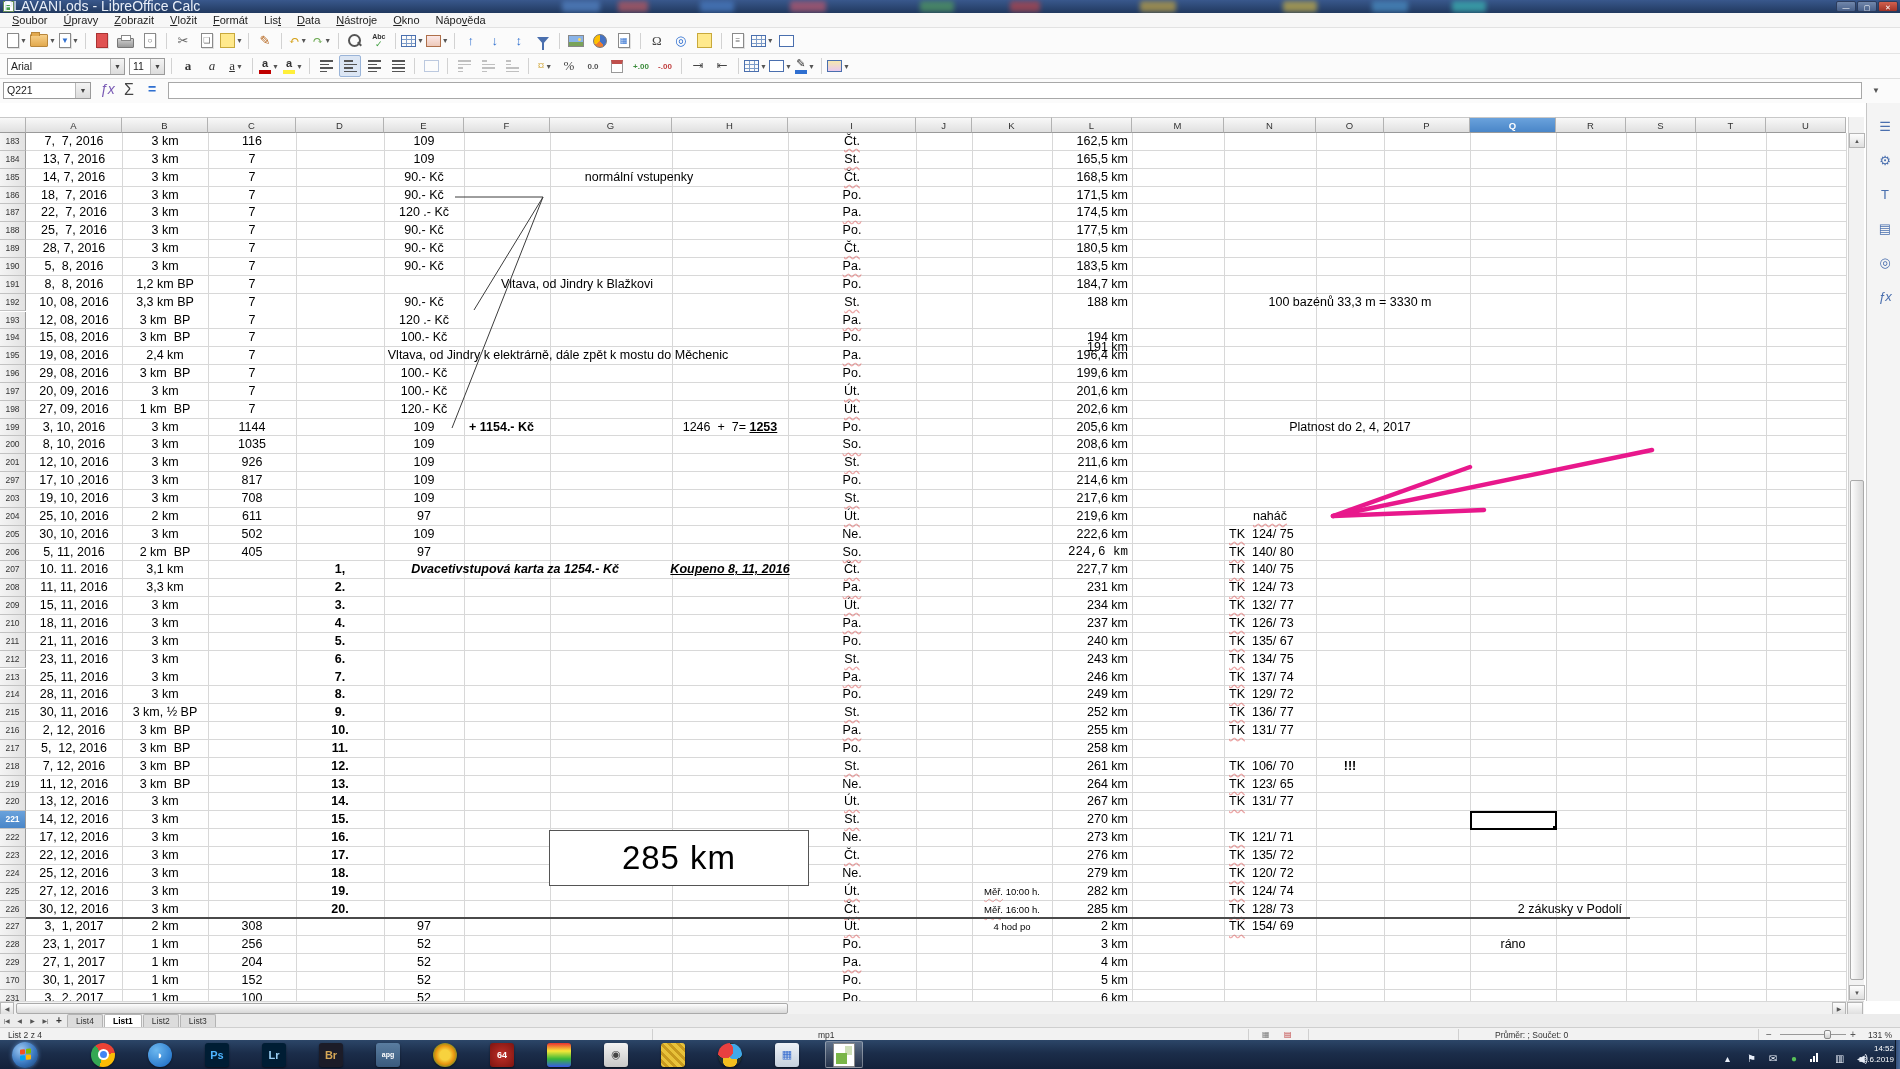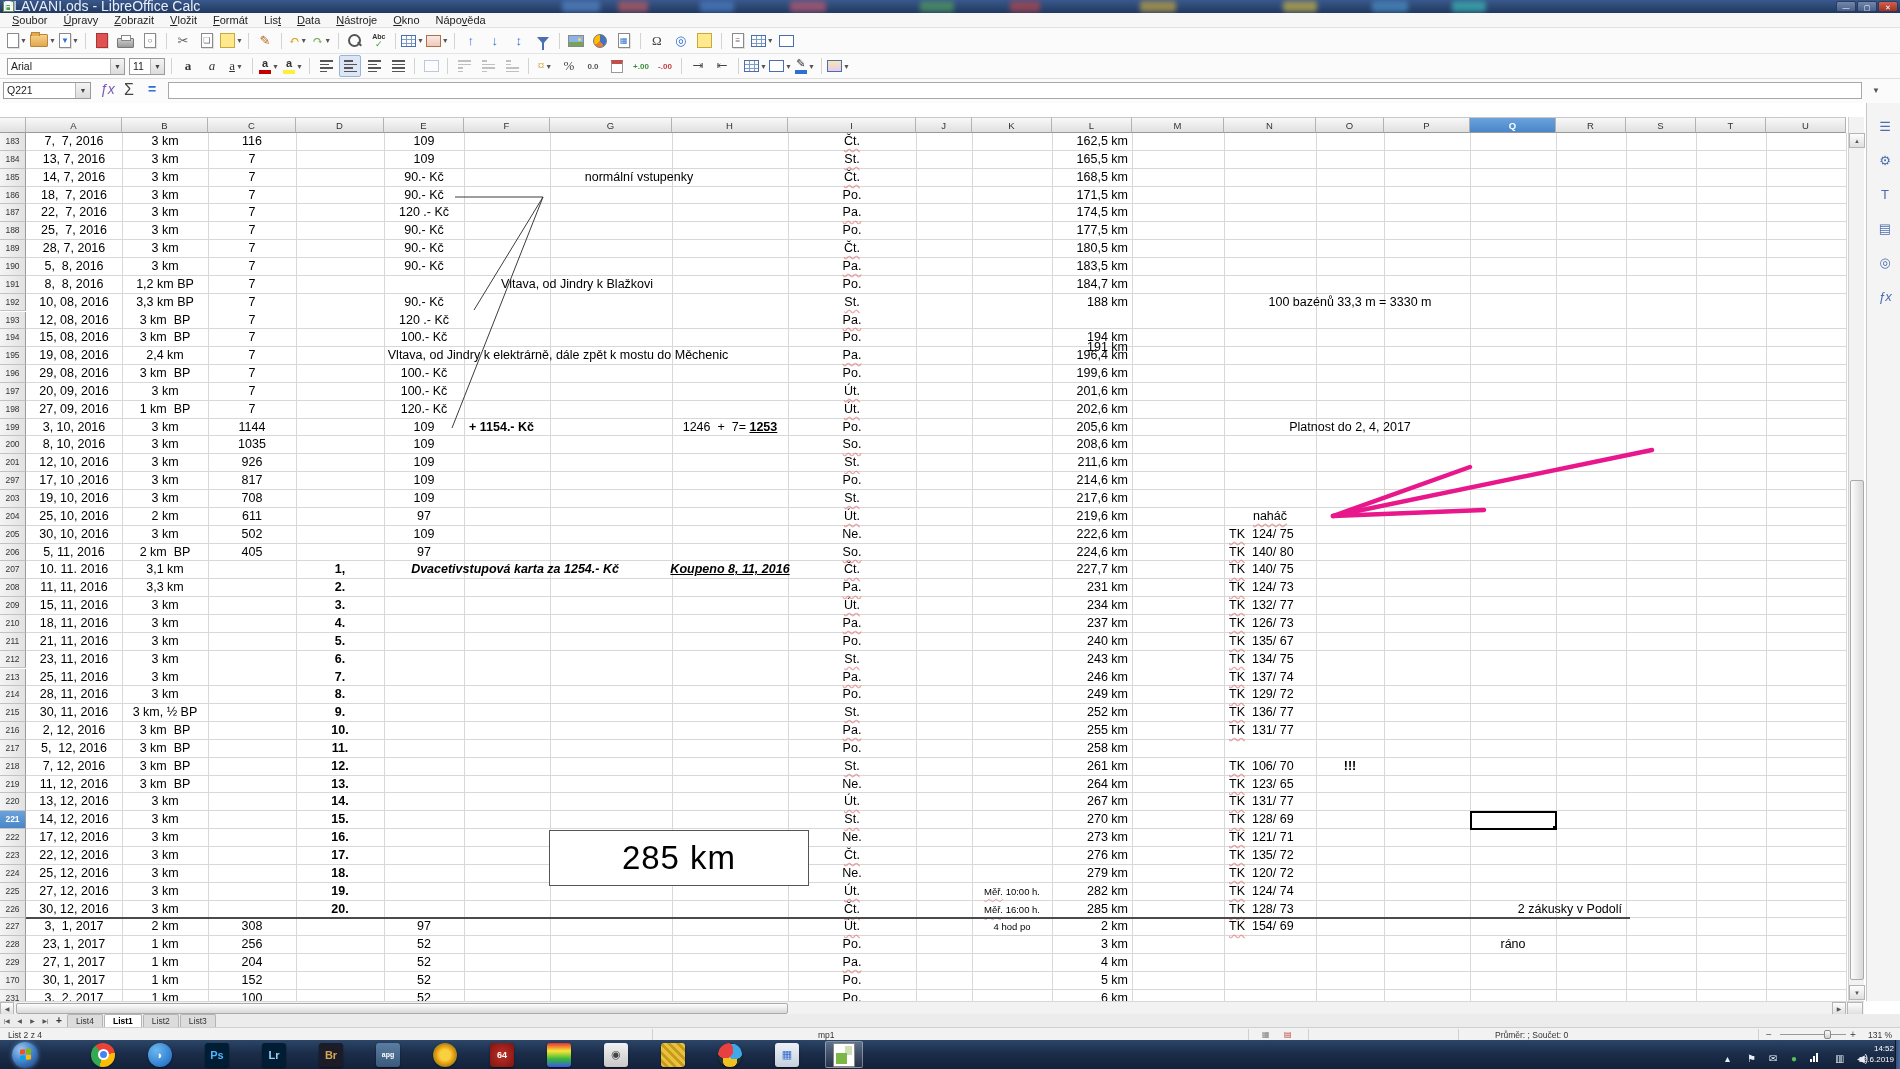--- a/index.html
+++ b/index.html
@@ -709,21 +709,21 @@
       <div class="cl" style="top: 525.7px; font-size: 12.5px; left: -92px; width: 688px; box-sizing: border-box; text-align: center;">502</div>
       <div class="cl" style="top: 525.7px; font-size: 12.5px; left: 84px; width: 680px; box-sizing: border-box; text-align: center;">109</div>
       <div class="cl" style="top: 525.7px; font-size: 12.5px; left: 488px; width: 728px; box-sizing: border-box; text-align: center;">Ne.</div>
       <div class="cl" style="top: 525.7px; font-size: 12.5px; left: 752px; width: 680px; box-sizing: border-box; text-align: right; padding-right: 304px;">222,6 km</div>
       <div class="cl" style="top: 525.7px; font-size: 12.5px; left: 924px; width: 692px; box-sizing: border-box; text-align: left; padding-left: 305px;"><span class="wv">TK</span>  124/ 75</div>
       <div class="cl" style="top: 543.55px; font-size: 12.5px; left: -274px; width: 696px; box-sizing: border-box; text-align: center;">5, 11, 2016</div>
       <div class="cl" style="top: 543.55px; font-size: 12.5px; left: -178px; width: 686px; box-sizing: border-box; text-align: center;">2 km  BP</div>
       <div class="cl" style="top: 543.55px; font-size: 12.5px; left: -92px; width: 688px; box-sizing: border-box; text-align: center;">405</div>
       <div class="cl" style="top: 543.55px; font-size: 12.5px; left: 84px; width: 680px; box-sizing: border-box; text-align: center;">97</div>
       <div class="cl" style="top: 543.55px; font-size: 12.5px; left: 488px; width: 728px; box-sizing: border-box; text-align: center;"><span class="wv">So.</span></div>
-      <div class="cl" style="top: 543.55px; font-size: 12.5px; left: 752px; width: 680px; box-sizing: border-box; text-align: right; padding-right: 304px;">224,6 km</div>
+      <div class="cl" style="top: 543.55px; font-size: 12.5px; left: 752px; width: 680px; box-sizing: border-box; text-align: right; padding-right: 304px; font-family: Liberation Mono, monospace;">224,6 km</div>
       <div class="cl" style="top: 543.55px; font-size: 12.5px; left: 924px; width: 692px; box-sizing: border-box; text-align: left; padding-left: 305px;"><span class="wv">TK</span>  140/ 80</div>
       <div class="cl" style="top: 561.4px; font-size: 12.5px; left: -274px; width: 696px; box-sizing: border-box; text-align: center;">10. 11. 2016</div>
       <div class="cl" style="top: 561.4px; font-size: 12.5px; left: -178px; width: 686px; box-sizing: border-box; text-align: center;">3,1 km</div>
       <div class="cl" style="top: 561.4px; font-size: 12.5px; left: -4px; width: 688px; box-sizing: border-box; text-align: center; font-weight: bold;">1,</div>
       <div class="cl" style="top: 561.4px; font-size: 12.5px; left: 215px; width: 600px; text-align: center; font-weight: bold; font-style: italic; ">Dvacetivstupová karta za 1254.- Kč</div>
       <div class="cl" style="top: 561.4px; font-size: 12.5px; left: 372px; width: 716px; box-sizing: border-box; text-align: center; font-weight: bold; font-style: italic; text-decoration: underline;">Koupeno 8, 11, 2016</div>
       <div class="cl" style="top: 561.4px; font-size: 12.5px; left: 488px; width: 728px; box-sizing: border-box; text-align: center;"><span class="wv">Čt.</span></div>
       <div class="cl" style="top: 561.4px; font-size: 12.5px; left: 752px; width: 680px; box-sizing: border-box; text-align: right; padding-right: 304px;">227,7 km</div>
       <div class="cl" style="top: 561.4px; font-size: 12.5px; left: 924px; width: 692px; box-sizing: border-box; text-align: left; padding-left: 305px;"><span class="wv">TK</span>  140/ 75</div>
       <div class="cl" style="top: 579.25px; font-size: 12.5px; left: -274px; width: 696px; box-sizing: border-box; text-align: center;">11, 11, 2016</div>
@@ -802,21 +802,20 @@
       <div class="cl" style="top: 793.45px; font-size: 12.5px; left: -178px; width: 686px; box-sizing: border-box; text-align: center;">3 km</div>
       <div class="cl" style="top: 793.45px; font-size: 12.5px; left: -4px; width: 688px; box-sizing: border-box; text-align: center; font-weight: bold;">14.</div>
       <div class="cl" style="top: 793.45px; font-size: 12.5px; left: 488px; width: 728px; box-sizing: border-box; text-align: center;"><span class="wv">Út.</span></div>
       <div class="cl" style="top: 793.45px; font-size: 12.5px; left: 752px; width: 680px; box-sizing: border-box; text-align: right; padding-right: 304px;">267 km</div>
       <div class="cl" style="top: 793.45px; font-size: 12.5px; left: 924px; width: 692px; box-sizing: border-box; text-align: left; padding-left: 305px;"><span class="wv">TK</span>  131/ 77</div>
       <div class="cl" style="top: 811.3px; font-size: 12.5px; left: -274px; width: 696px; box-sizing: border-box; text-align: center;">14, 12, 2016</div>
       <div class="cl" style="top: 811.3px; font-size: 12.5px; left: -178px; width: 686px; box-sizing: border-box; text-align: center;">3 km</div>
       <div class="cl" style="top: 811.3px; font-size: 12.5px; left: -4px; width: 688px; box-sizing: border-box; text-align: center; font-weight: bold;">15.</div>
       <div class="cl" style="top: 811.3px; font-size: 12.5px; left: 488px; width: 728px; box-sizing: border-box; text-align: center;"><span class="wv">St.</span></div>
       <div class="cl" style="top: 811.3px; font-size: 12.5px; left: 752px; width: 680px; box-sizing: border-box; text-align: right; padding-right: 304px;">270 km</div>
-      <div class="cl" style="top: 811.3px; font-size: 12.5px; left: 924px; width: 692px; box-sizing: border-box; text-align: left; padding-left: 305px;"><span class="wv">TK</span>  128/ 69</div>
       <div class="cl" style="top: 829.15px; font-size: 12.5px; left: -274px; width: 696px; box-sizing: border-box; text-align: center;">17, 12, 2016</div>
       <div class="cl" style="top: 829.15px; font-size: 12.5px; left: -178px; width: 686px; box-sizing: border-box; text-align: center;">3 km</div>
       <div class="cl" style="top: 829.15px; font-size: 12.5px; left: -4px; width: 688px; box-sizing: border-box; text-align: center; font-weight: bold;">16.</div>
       <div class="cl" style="top: 829.15px; font-size: 12.5px; left: 488px; width: 728px; box-sizing: border-box; text-align: center;">Ne.</div>
       <div class="cl" style="top: 829.15px; font-size: 12.5px; left: 752px; width: 680px; box-sizing: border-box; text-align: right; padding-right: 304px;">273 km</div>
       <div class="cl" style="top: 829.15px; font-size: 12.5px; left: 924px; width: 692px; box-sizing: border-box; text-align: left; padding-left: 305px;"><span class="wv">TK</span>  121/ 71</div>
       <div class="cl" style="top: 847px; font-size: 12.5px; left: -274px; width: 696px; box-sizing: border-box; text-align: center;">22, 12, 2016</div>
       <div class="cl" style="top: 847px; font-size: 12.5px; left: -178px; width: 686px; box-sizing: border-box; text-align: center;">3 km</div>
       <div class="cl" style="top: 847px; font-size: 12.5px; left: -4px; width: 688px; box-sizing: border-box; text-align: center; font-weight: bold;">17.</div>
       <div class="cl" style="top: 847px; font-size: 12.5px; left: 488px; width: 728px; box-sizing: border-box; text-align: center;"><span class="wv">Čt.</span></div>

